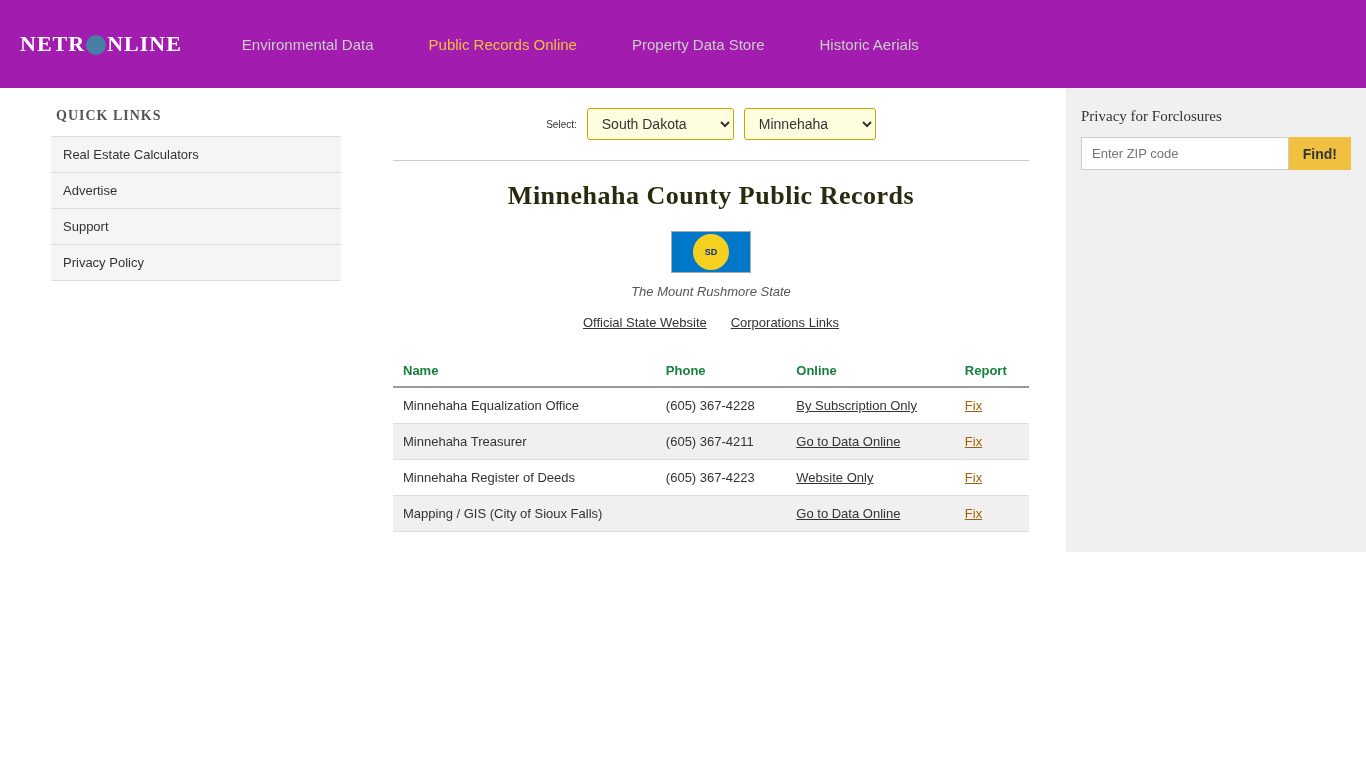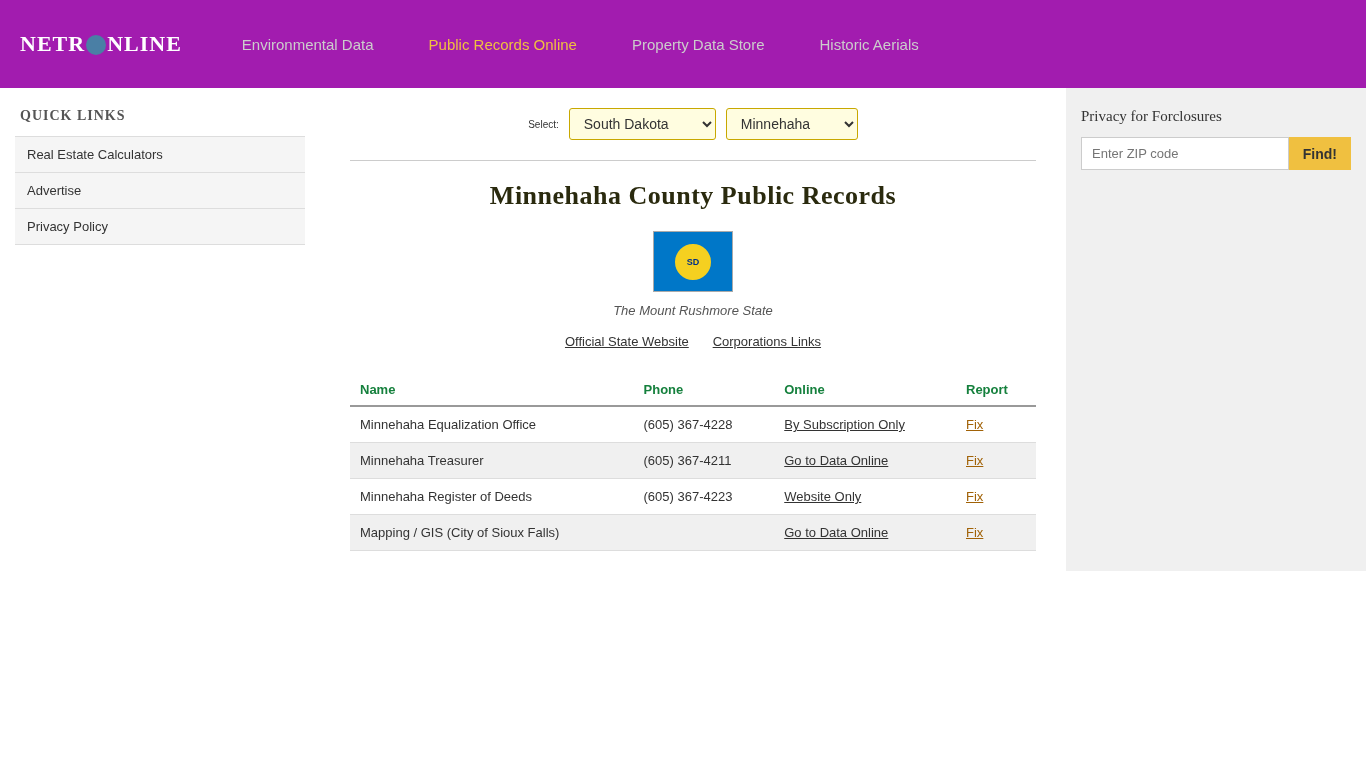--- a/index.html
+++ b/index.html
@@ -42,21 +42,22 @@
       cursor: pointer;
       height: 88px;
       display: flex;
       align-items: center;
     }
     .nav-item.active { color: #f0c040; }
 
     
     #main-wrapper {
       display: flex;
-      gap: 0;
+      gap: 7px;
+      margin-left: 36px;
     }
 
     
     #sidebar {
       width: 320px;
       min-width: 320px;
       padding: 20px 15px;
       background: #fff;
     }
     #sidebar-title {
@@ -124,21 +125,21 @@
       margin-bottom: 20px;
       text-transform: capitalize;
       letter-spacing: 0.5px;
     }
     #flag-container {
       text-align: center;
       margin-bottom: 8px;
     }
     #state-flag {
       width: 80px;
-      height: 61px;
+      height: 42px;
       display: inline-block;
       background: linear-gradient(135deg, #0077c8 50%, #0077c8);
       border: 1px solid #aaa;
       position: relative;
       overflow: hidden;
     }
     .flag-circle {
       width: 36px;
       height: 36px;
       background: #f5d020;
@@ -256,20 +257,21 @@
     <a class="nav-item">Historic Aerials</a>
   </nav>
 </div>
 
 <div id="main-wrapper">
 
   <div id="sidebar">
     <div id="sidebar-title">Quick Links</div>
     <a class="sidebar-link">Real Estate Calculators</a>
     <a class="sidebar-link">Advertise</a>
+    <a class="sidebar-link">Support</a>
     <a class="sidebar-link">Privacy Policy</a>
   </div>
 
   <div id="content">
 
     <div id="select-bar">
       <label>Select:</label>
       <select><option value="South Dakota">South Dakota</option></select>
       <select><option value="Minnehaha">Minnehaha</option></select>
     </div>

